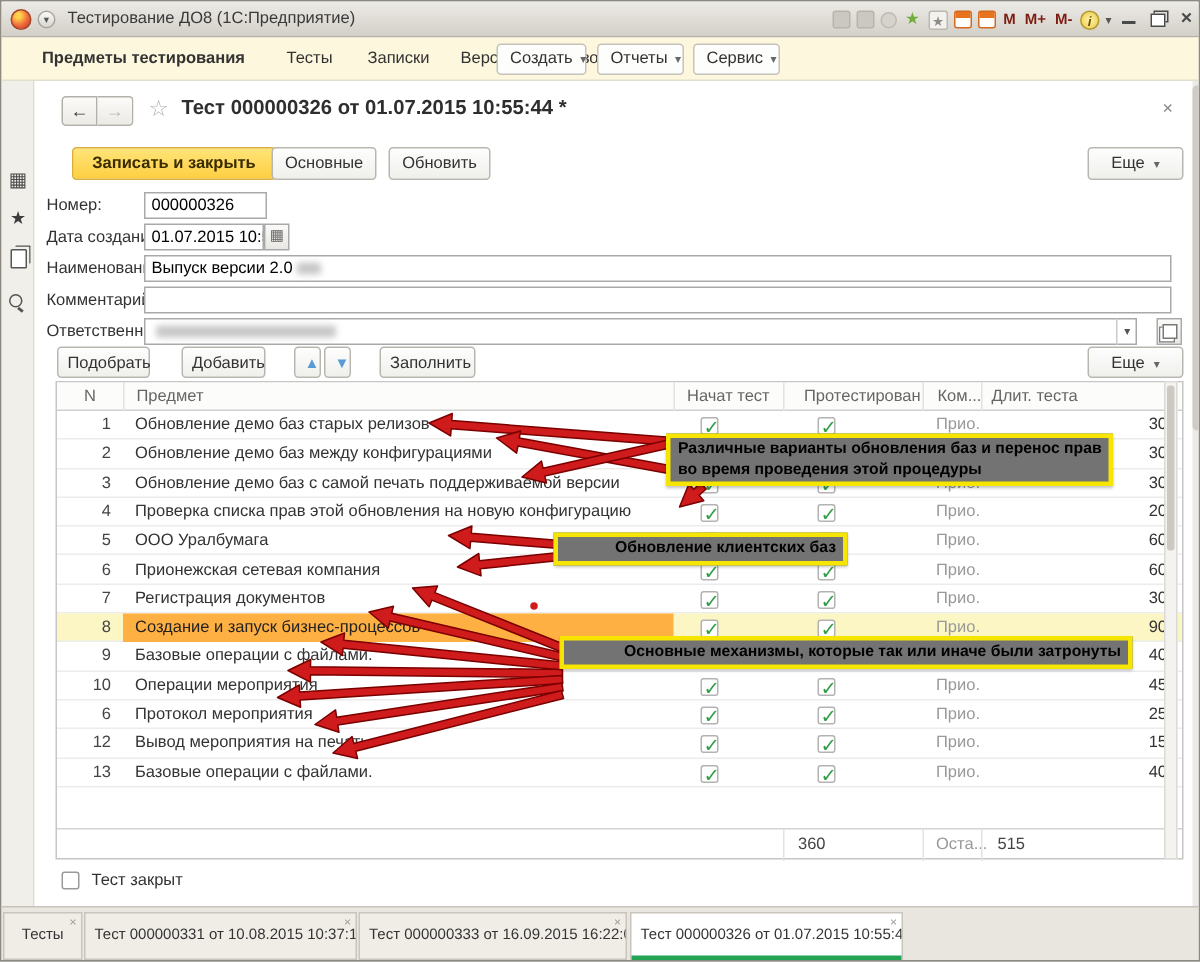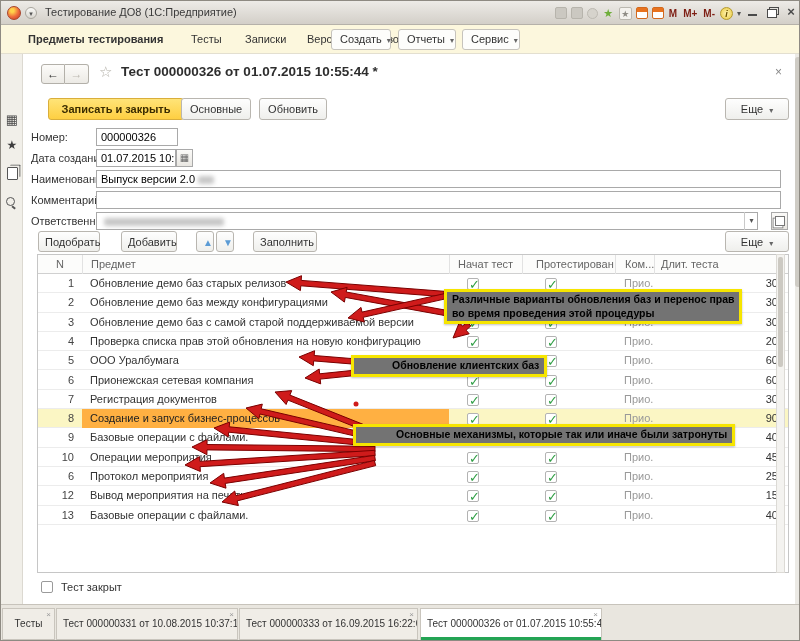--- a/index.html
+++ b/index.html
@@ -244,21 +244,21 @@
               <span class="cb"></span>
             </div>
             <div class="cell c-tested">
               <span class="cb"></span>
             </div>
             <div class="cell c-com">Прио...</div>
             <div class="cell c-dur">30</div>
           </div>
           <div class="row" style="top: 57.6px;">
             <div class="cell c-n">3</div>
-            <div class="cell c-subj">Обновление демо баз с самой старой поддерживаемой версии</div>
+            <div class="cell c-subj">Обновление демо баз с самой печать поддерживаемой версии</div>
             <div class="cell c-start">
               <span class="cb"></span>
             </div>
             <div class="cell c-tested">
               <span class="cb"></span>
             </div>
             <div class="cell c-com">Прио...</div>
             <div class="cell c-dur">30</div>
           </div>
           <div class="row" style="top: 76.9px;">
@@ -375,20 +375,25 @@
             <div class="cell c-start">
               <span class="cb"></span>
             </div>
             <div class="cell c-tested">
               <span class="cb"></span>
             </div>
             <div class="cell c-com">Прио...</div>
             <div class="cell c-dur">40</div>
           </div>
         </div>
+      <div id="gfoot">
+        <span class="fc" style="left:484px;width:93px;padding-left:9px;line-height:21px;font-size:11px">360</span>
+        <span class="fc" style="left:577px;width:39px;padding-left:8px;color:#999">Оста...</span>
+        <span class="fc" style="left:616px;width:134px;padding-left:10px">515</span>
+      </div>
     </div>
     <div id="gscroll">
         <span id="gthumb"></span>
       </div>
 
     <span id="closedbox"></span>
     <span id="closedlbl">Тест закрыт</span>
   </div>
 
   <div id="wscroll">
@@ -409,24 +414,24 @@
       <polygon points="373.8,449.3 198.8,460.4 198.5,455.6 184.0,464.0 199.4,470.5 199.1,465.7 374.2,454.7" fill="#cf1b1b" stroke="#7a0000" stroke-width="1" stroke-linejoin="round"></polygon>
       <polygon points="373.6,454.3 223.4,477.1 222.7,472.3 209.0,482.0 225.0,487.2 224.2,482.4 374.4,459.7" fill="#cf1b1b" stroke="#7a0000" stroke-width="1" stroke-linejoin="round"></polygon>
       <polygon points="373.3,459.4 234.9,494.7 233.7,490.0 221.0,501.0 237.4,504.6 236.2,499.9 374.7,464.6" fill="#cf1b1b" stroke="#7a0000" stroke-width="1" stroke-linejoin="round"></polygon>
       <circle cx="355" cy="403" r="2.5" fill="#cf1b1b"></circle>
     </svg>
   <div id="anns">
       <div class="ann" style="left: 443px; top: 288px;">
         <div>Различные варианты обновления баз и перенос прав</div>
         <div>во время проведения этой процедуры</div>
       </div>
-      <div class="ann" style="left: 350px; top: 354px; padding-left: 38px;">
+      <div class="ann" style="left: 368px; top: 354px; padding-left: 38px;">
         <div>Обновление клиентских баз</div>
       </div>
-      <div class="ann" style="left: 352px; top: 423px; padding-left: 40px;">
+      <div class="ann" style="left: 372px; top: 423px; padding-left: 40px;">
         <div>Основные механизмы, которые так или иначе были затронуты</div>
       </div>
     </div>
 
   <div id="tabbar">
     <div id="tabs">
         <div class="tab" style="left: 1px; width: 53px;">
           <span class="lbl">Тесты</span>
           <span class="x">×</span>
         </div>

